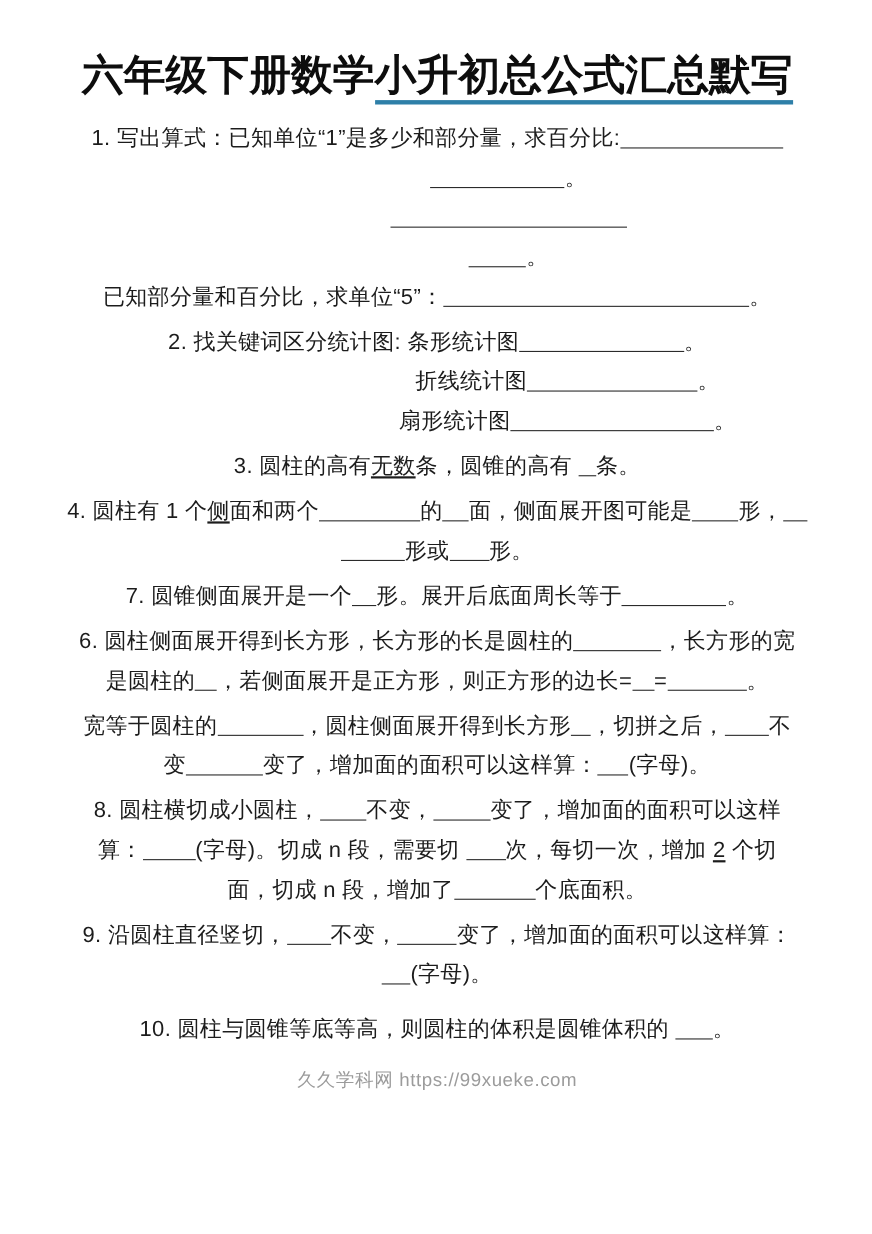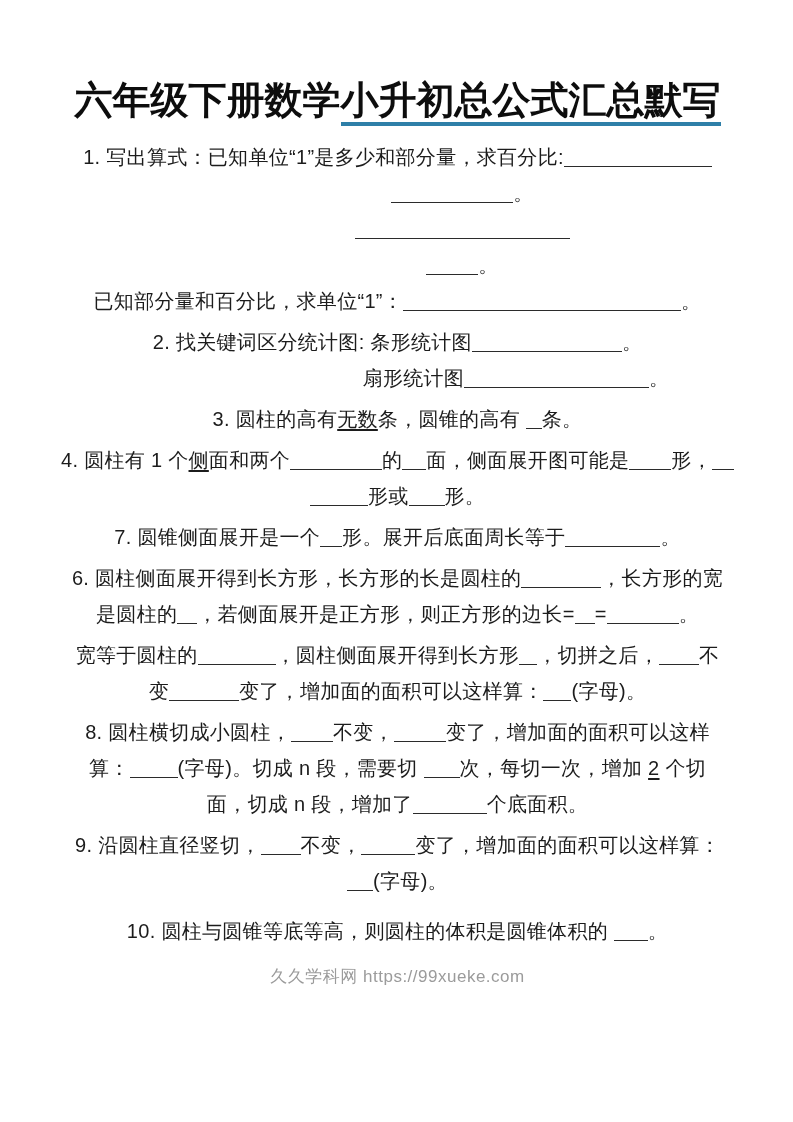--- a/index.html
+++ b/index.html
@@ -16,21 +16,20 @@
   }
   .title{
     text-align:center;
     font-size:38px;
     font-weight:bold;
     color:#0d0d0d;
     line-height:46px;
     margin-bottom:16px;
     letter-spacing:0px;
     white-space:nowrap;
-    margin-top:31px;
   }
   .title .u-part{
     border-bottom:4px solid #2e7fa8;
     padding-bottom:1px;
   }
   .body{
     font-size:20px;
     text-align:center;
   }
   .question{margin-bottom:5px;}
@@ -72,24 +71,25 @@
   <div class="title">
     <span>六年级下册数学</span><span class="u-part" style="border-bottom-color: rgb(46, 127, 168);">小升初总公式汇总默写</span>
   </div>
 
   <div class="body">
       <div class="question">
         <div class="line"><span class="txt">1. 写出算式：已知单位“1”是多少和部分量，求百分比:</span><span class="blank" style="width: 148px;"></span></div>
         <div class="line" style="padding-left: 130px;"><span class="blank" style="width: 122px;"></span><span class="txt">。</span></div>
         <div class="line" style="padding-left: 130px;"><span class="blank" style="width: 215px;"></span></div>
         <div class="line" style="padding-left: 130px;"><span class="blank" style="width: 52px;"></span><span class="txt">。</span></div>
-        <div class="line"><span class="txt">已知部分量和百分比，求单位“1”：</span><span class="blank" style="width: 278px;"></span><span class="txt">。</span></div>
+        <div class="line"><span class="txt">已知部分量和百分比，求单位“5”：</span><span class="blank" style="width: 278px;"></span><span class="txt">。</span></div>
       </div>
       <div class="question">
         <div class="line"><span class="txt">2. 找关键词区分统计图: 条形统计图</span><span class="blank" style="width: 150px;"></span><span class="txt">。</span></div>
+        <div class="line" style="padding-left: 237px;"><span class="txt">折线统计图</span><span class="blank" style="width: 155px;"></span><span class="txt">。</span></div>
         <div class="line" style="padding-left: 237px;"><span class="txt">扇形统计图</span><span class="blank" style="width: 185px;"></span><span class="txt">。</span></div>
       </div>
       <div class="question">
         <div class="line"><span class="txt">3. 圆柱的高有</span><span class="utxt">无数</span><span class="txt">条，圆锥的高有 </span><span class="blank" style="width: 16px;"></span><span class="txt">条。</span></div>
       </div>
       <div class="question">
         <div class="line"><span class="txt">4. 圆柱有 1 个</span><span class="utxt">侧</span><span class="txt">面和两个</span><span class="blank" style="width: 92px;"></span><span class="txt">的</span><span class="blank" style="width: 24px;"></span><span class="txt">面，侧面展开图可能是</span><span class="blank" style="width: 42px;"></span><span class="txt">形，</span><span class="blank" style="width: 22px;"></span></div>
         <div class="line"><span class="blank" style="width: 58px;"></span><span class="txt">形或</span><span class="blank" style="width: 36px;"></span><span class="txt">形。</span></div>
       </div>
       <div class="question">

